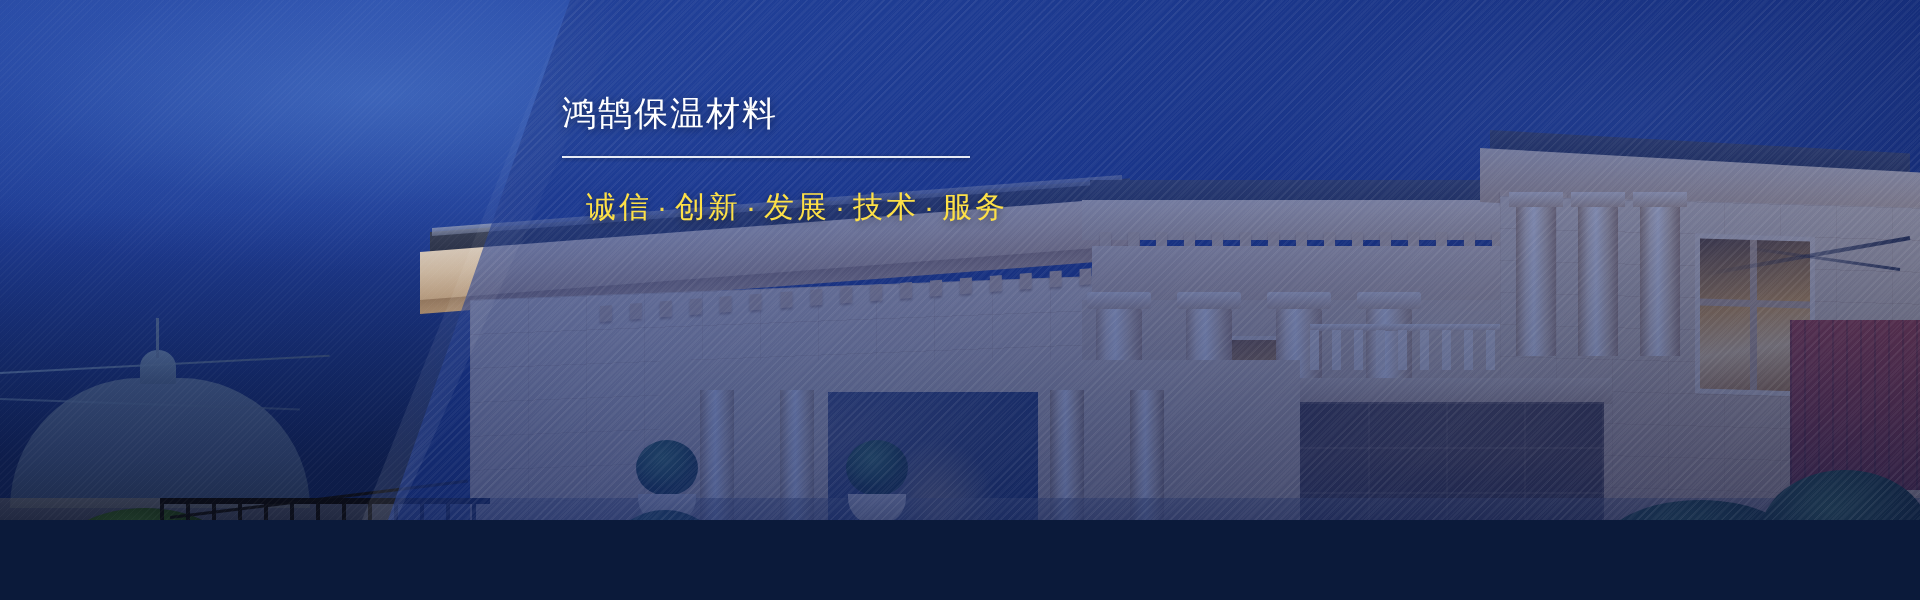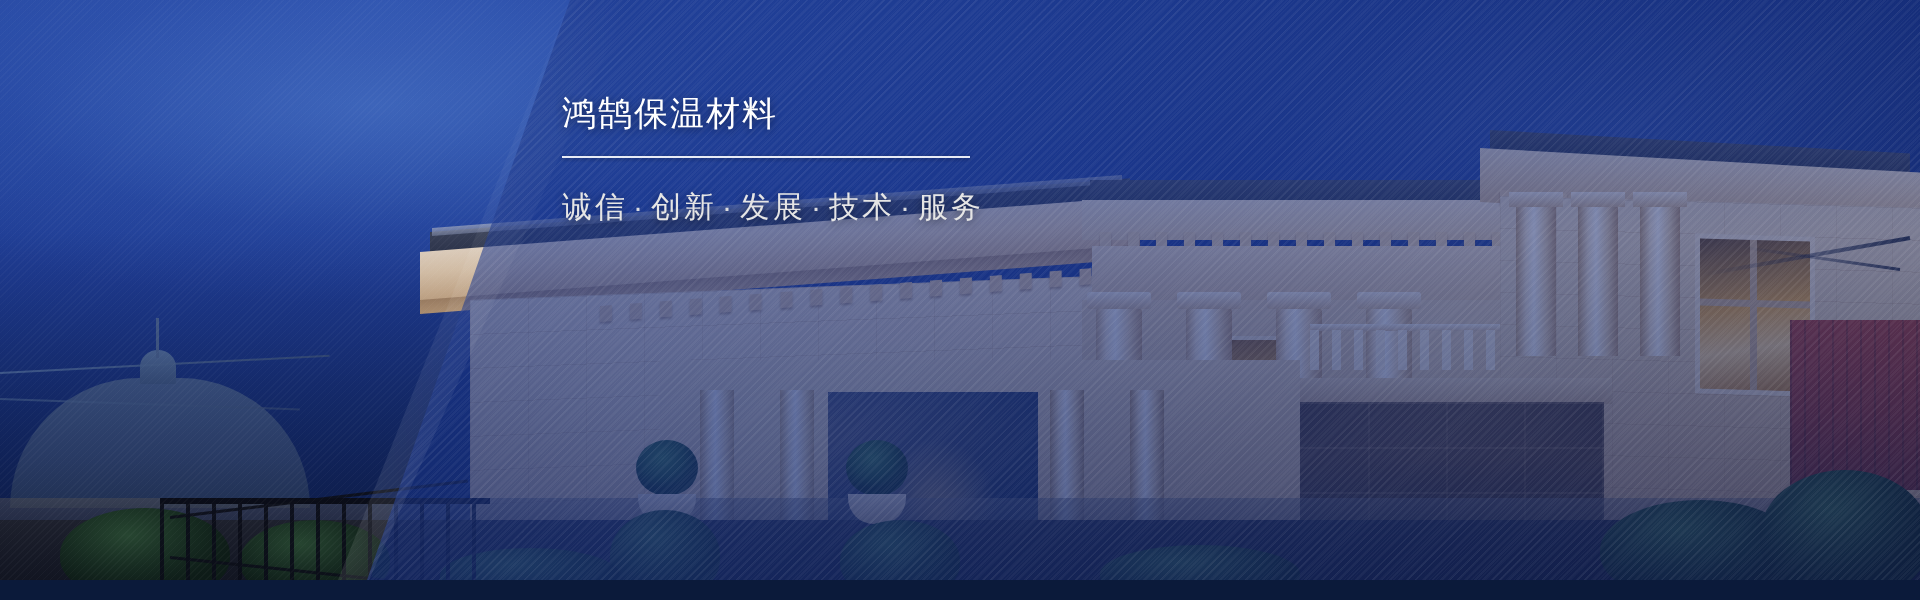--- a/index.html
+++ b/index.html
@@ -1,20 +1,20 @@
 <!DOCTYPE html>
 <html><head>
 <meta charset="utf-8">
 <style>
   html,body{margin:0;padding:0;background:#0b1a3a;}
   body{font-family:"Liberation Sans","DejaVu Sans",sans-serif;}
 
   #banner{
     position:relative;
-    width:1920px;height:580px;
+    width:1920px;height:520px;
     overflow:hidden;
     background:#1b3f93;
   }
 
   
   .sky{
     position:absolute;inset:0;
     background:
       radial-gradient(120% 90% at 20% 0%, #3a63c8 0%, #2a4ead 28%, #1f3c94 55%, #162f78 80%, #112662 100%);
   }
@@ -427,23 +427,24 @@
     font-weight:bold;
     color:#ffe000;
     letter-spacing:1px;
     white-space:nowrap;
     text-shadow:0 3px 10px rgba(10,20,60,.55);
   }
   .headline .l2{display:block;margin-top:4px;}
   .tagline{
     margin-top:34px;
     font-size:30px;line-height:1;
-    color:#e5e5e5;
+    color:#fde047;
     letter-spacing:3px;
     text-shadow:0 2px 8px rgba(0,0,0,.45);
+    margin-left:24px;
   }
   .tagline .sep{margin:0 5px;opacity:.95;}
 </style>
 </head>
 <body>
 
 <div id="banner">
 
   <div class="sky"></div>
   <div class="sky-glow"></div>

